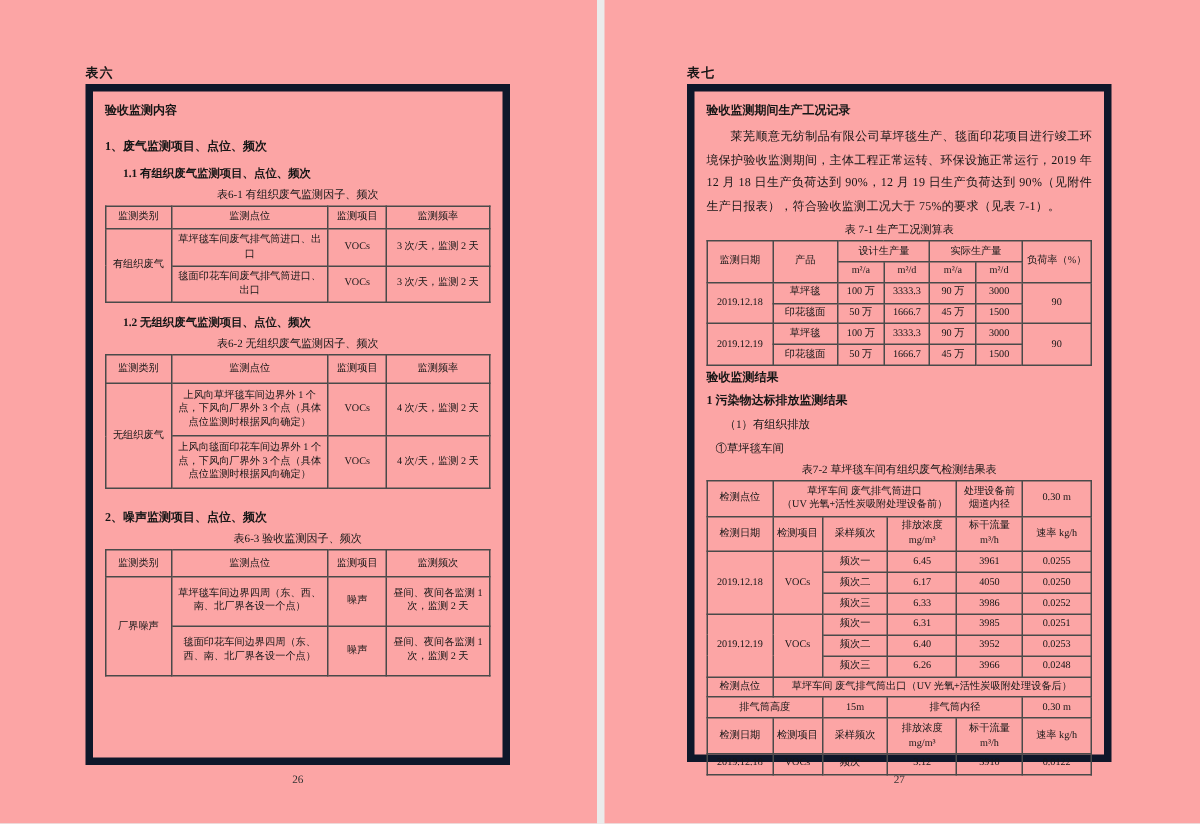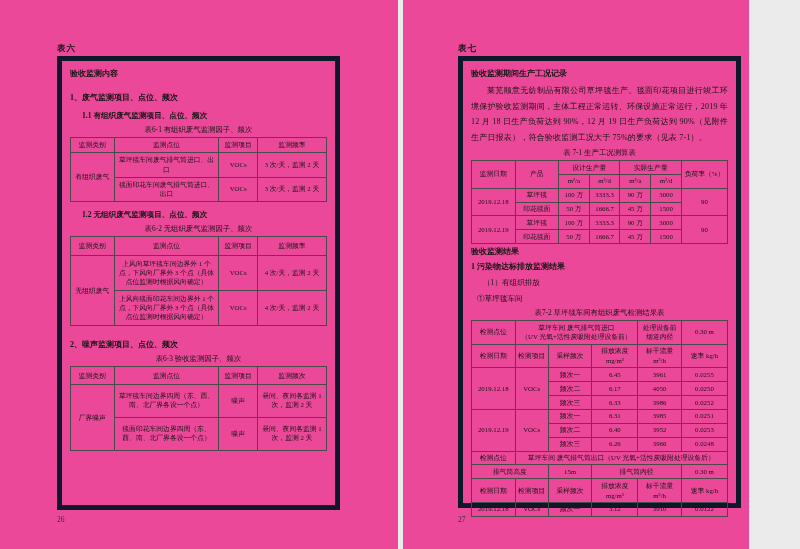--- a/index.html
+++ b/index.html
@@ -4,39 +4,39 @@
 <style>
   html,body{margin:0;padding:0;}
   body{
     width:800px;height:549px;
     background:#ebebeb;
     font-family:"Liberation Serif","DejaVu Serif",serif;
     color:#161616;
     position:relative;overflow:hidden;
     -webkit-font-smoothing:antialiased;
   }
-  .page{position:absolute;top:0;height:549px;background:#ec4899;}
+  .page{position:absolute;top:0;height:549px;background:#fca5a5;}
   #page-left{left:0;width:398px;}
-  #page-right{left:403px;width:314px;padding-left:32px;}
+  #page-right{left:403px;width:398px;}
   .box-tag{
     position:absolute;top:43px;left:57px;
     font-size:8.5px;font-weight:bold;letter-spacing:1px;
   }
   #page-right .box-tag{left:55px;}
   .content-box{
     position:absolute;top:56px;left:57px;width:283px;
     border:5px solid #0f172a;
     box-sizing:border-box;
     padding:5px 8px 0 8px;
   }
   #box-left{height:454px;}
   #page-right .content-box{left:55px;height:452px;}
   .page-num{
     position:absolute;top:515px;left:57px;width:283px;
-    text-align:left;font-size:7.5px;color:#333;
+    text-align:center;font-size:7.5px;color:#333;
   }
   #page-right .page-num{left:55px;}
   .doc-title{font-size:8px;font-weight:bold;margin:2px 0 0 0;}
   .h1{font-size:8px;font-weight:bold;margin:13px 0 0 0;}
   .h2{font-size:7.6px;font-weight:bold;margin:8px 0 0 12px;}
   .plain{font-size:7.6px;margin:6px 0 0 12px;}
   .plain2{font-size:7.6px;margin:6px 0 0 6px;}
   .caption{font-size:7.4px;text-align:center;margin:4px 0 2px 0;}
   table{
     border-collapse:collapse;width:100%;

